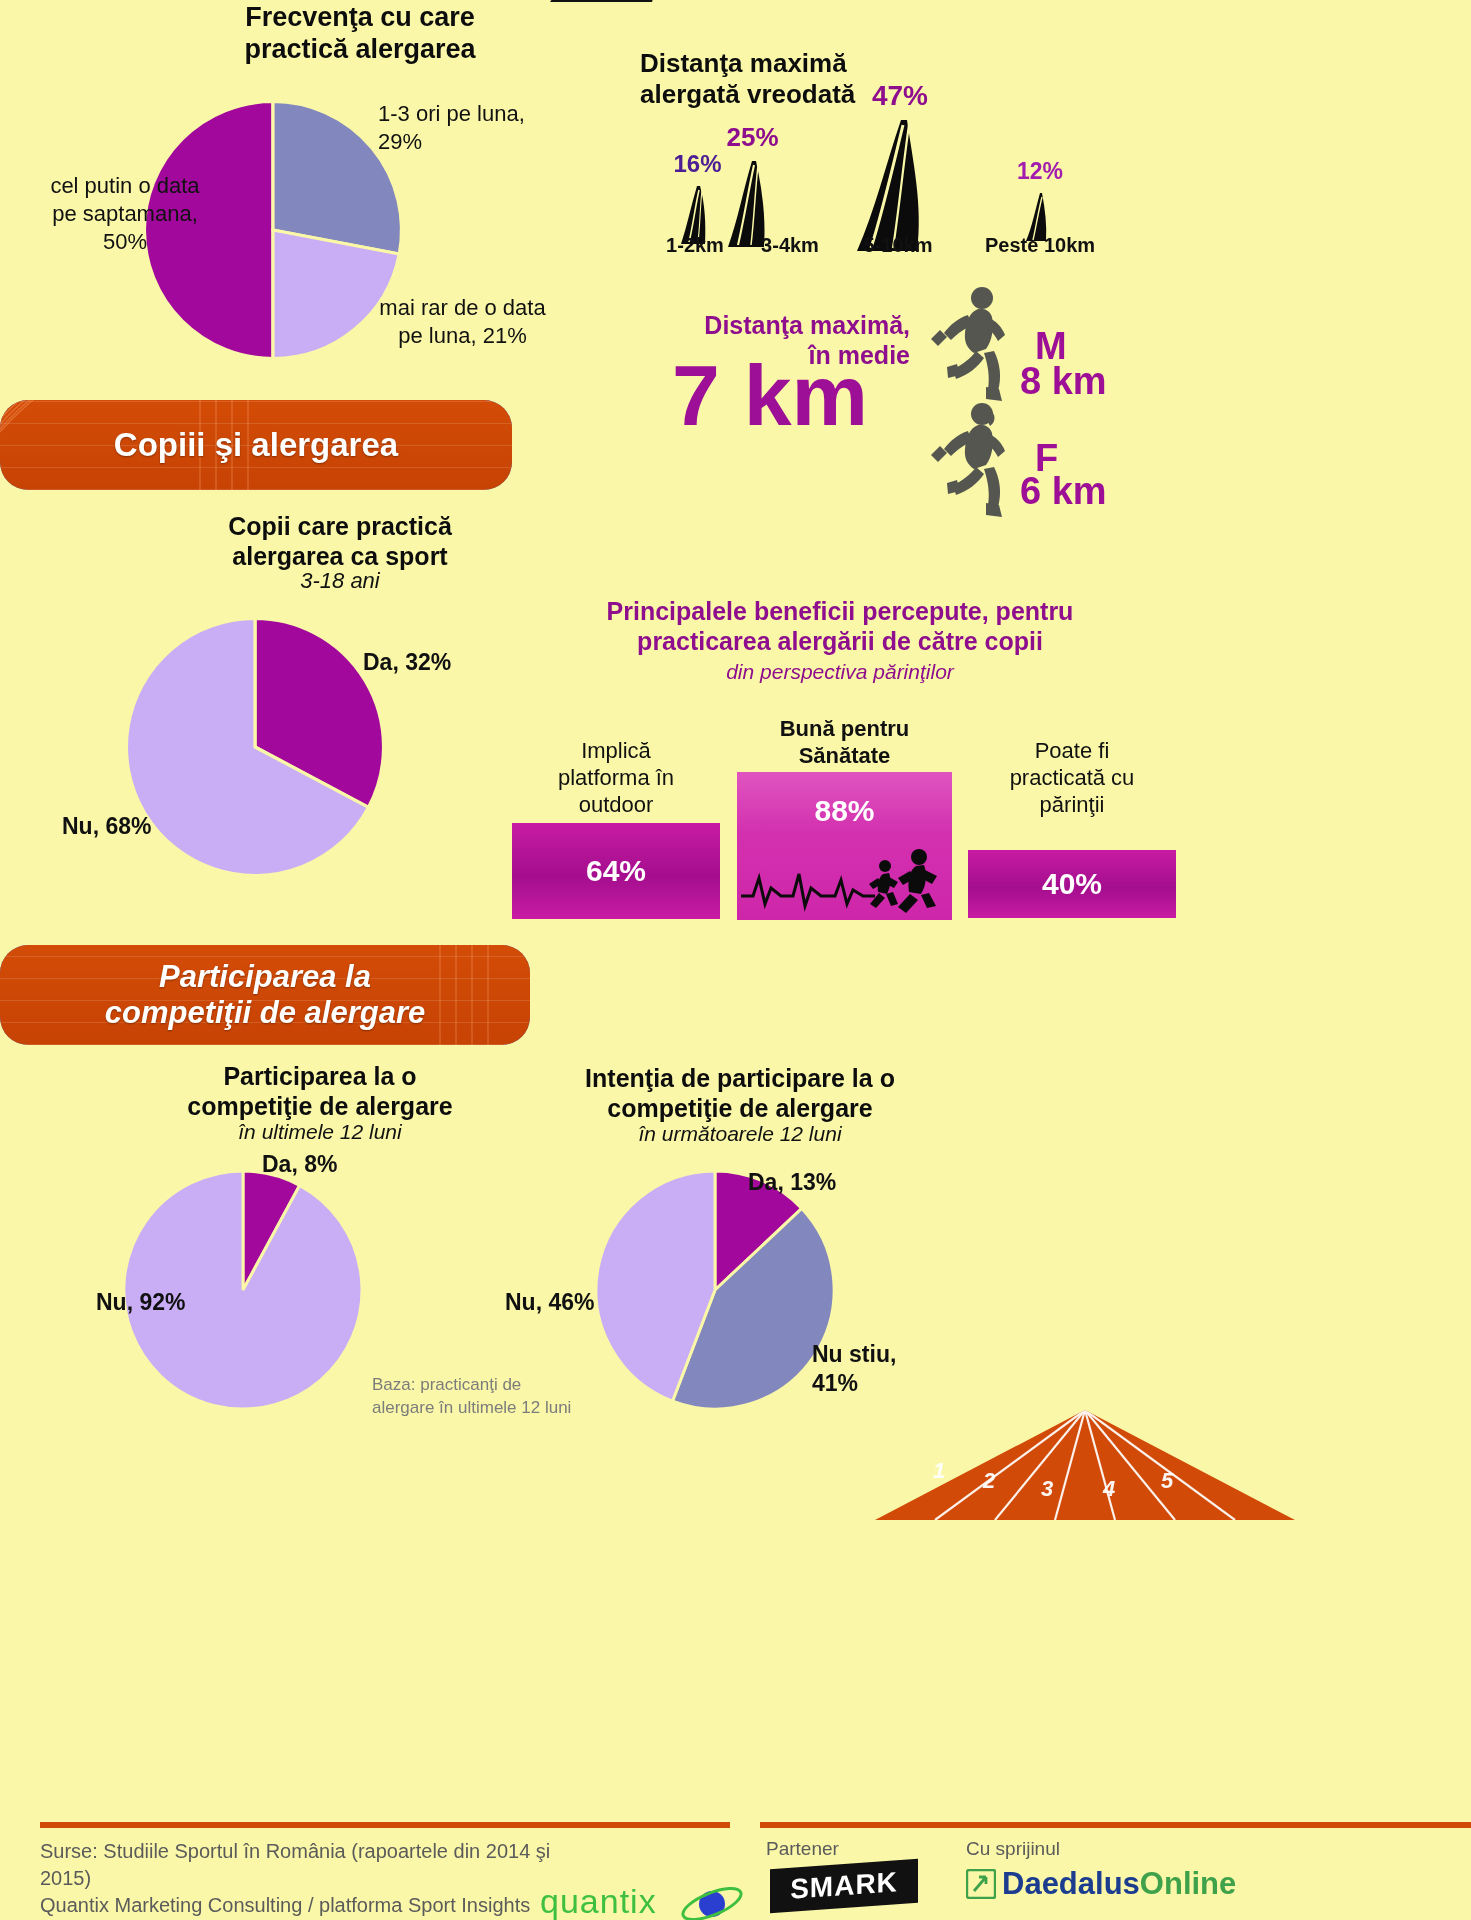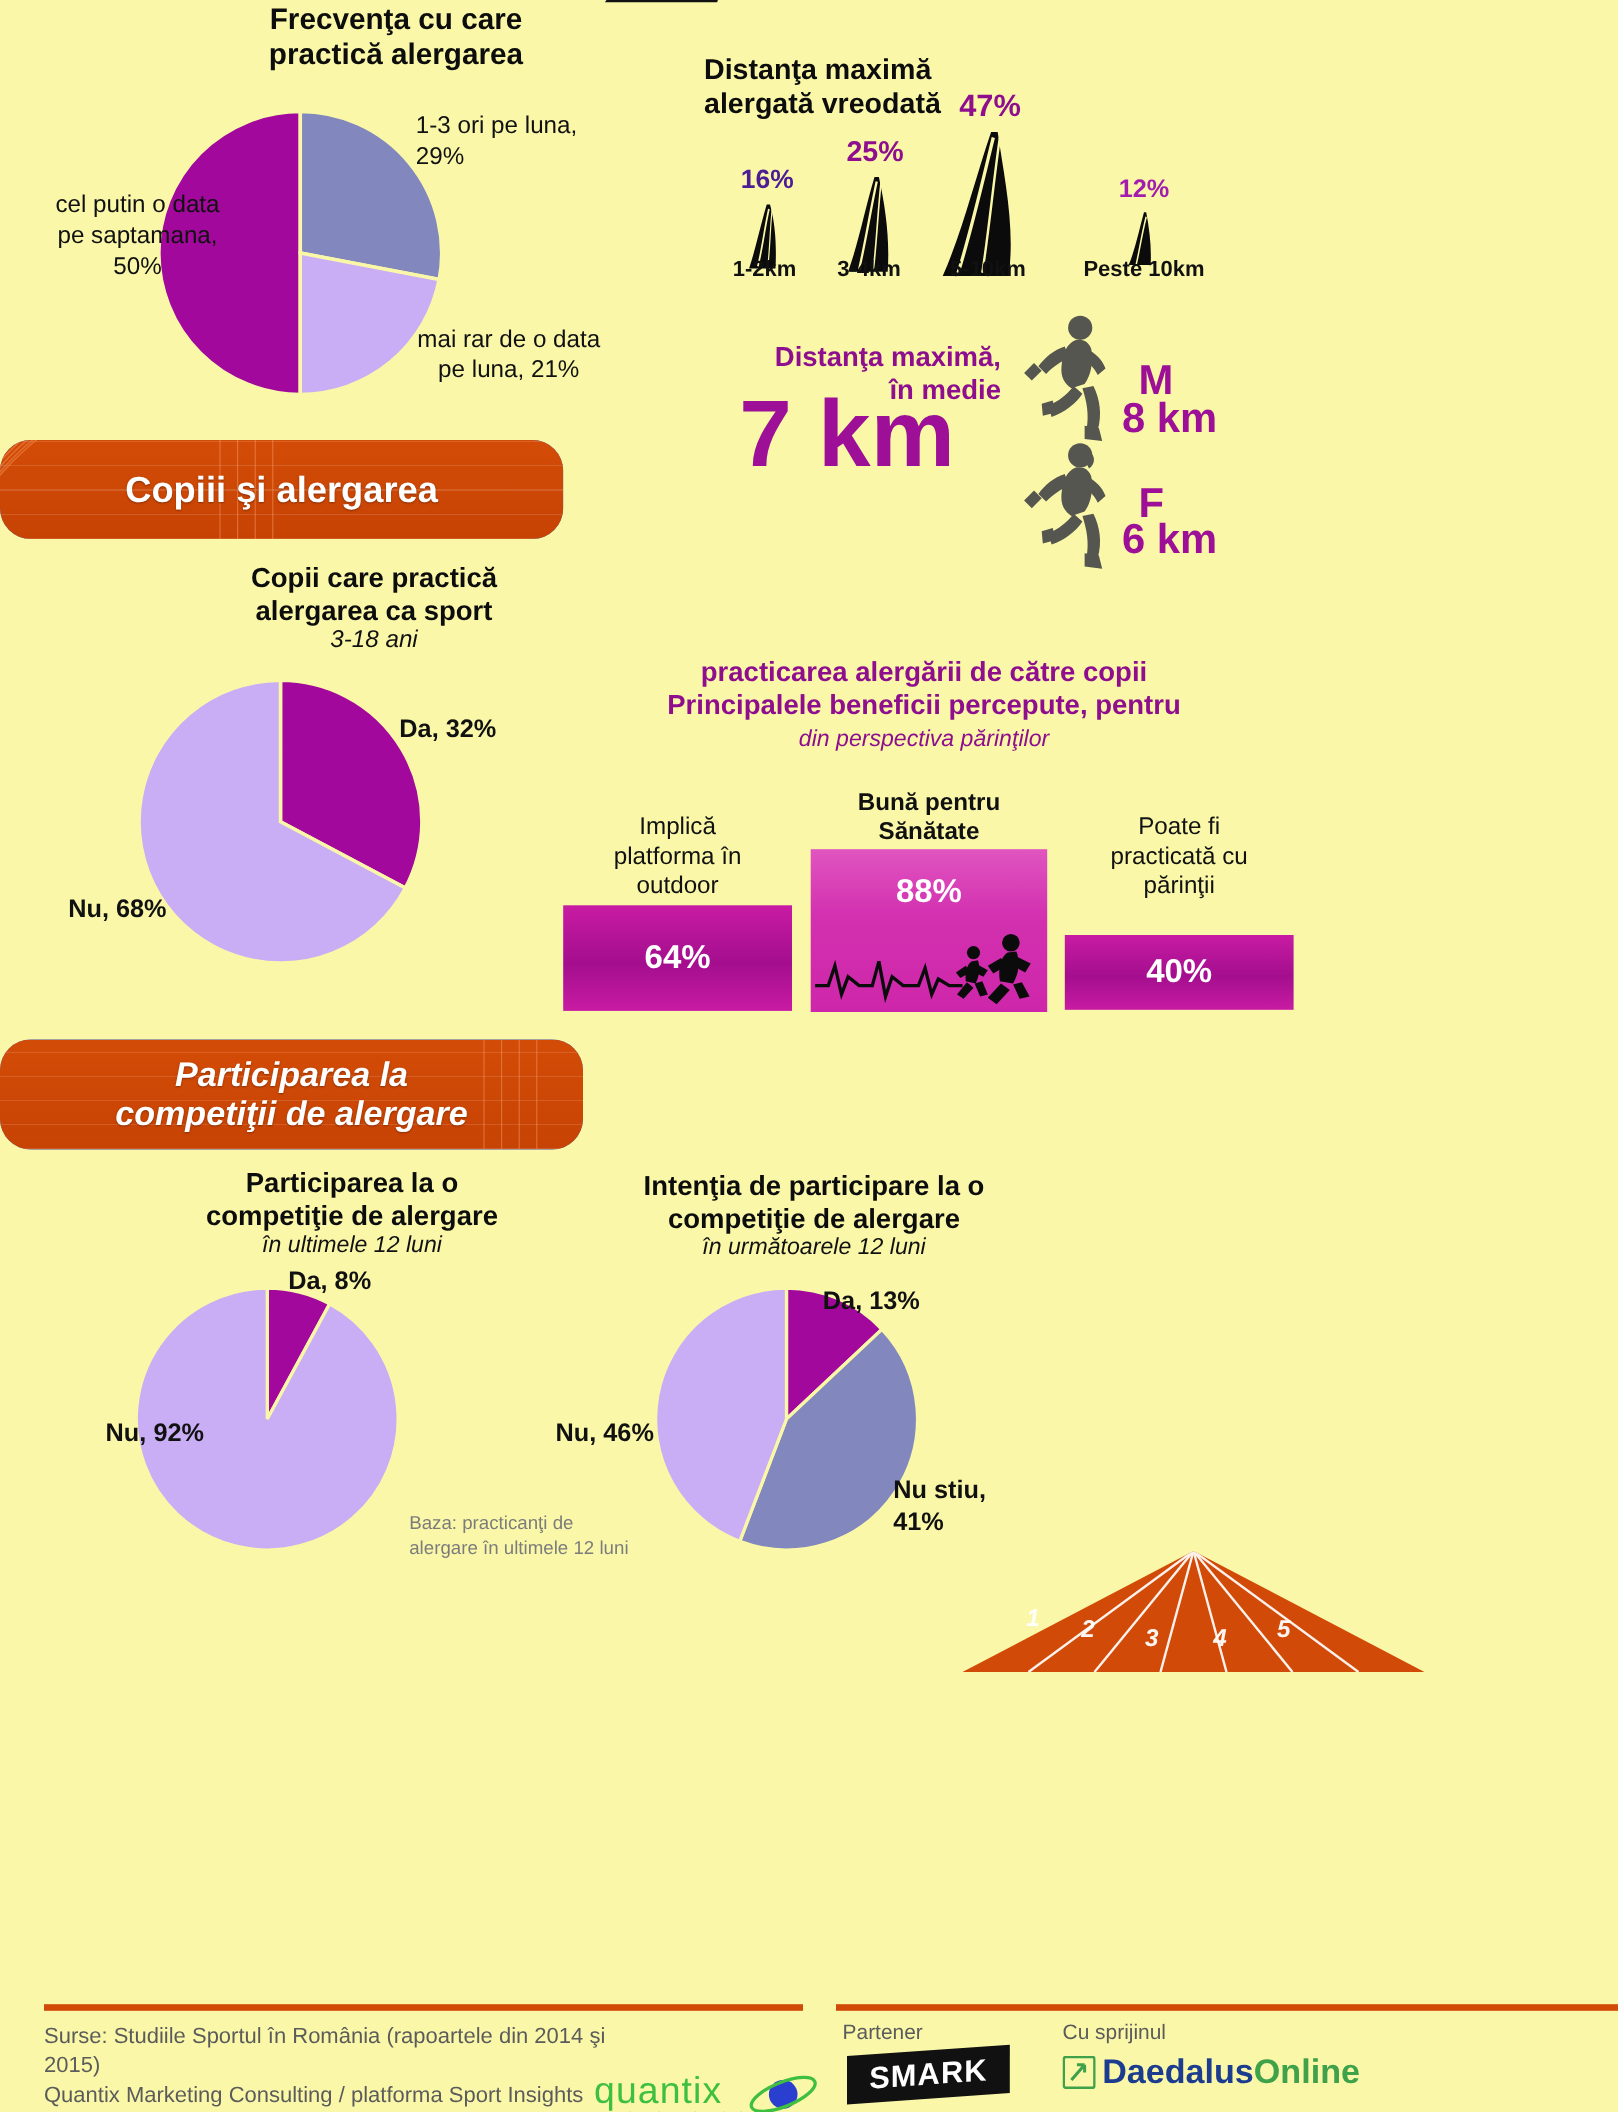--- a/index.html
+++ b/index.html
@@ -139,21 +139,21 @@
 
   <div class="abs" style="left:655px;top:150px;width:85px;">
     <div style="text-align:center;color:#4c1d95;font-weight:bold;font-size:24px;">16%</div>
     <svg style="display:block;margin:6px auto 0;width:46px;height:62px" viewBox="0 0 46 62">
       <path d="M22 2 C16 22, 12 42, 6 60 L30 60 C31 40, 30 20, 25 2 Z" fill="#0b0b0b"></path>
       <path d="M24 6 C20 24, 18 42, 14 58" stroke="#FAF8A8" stroke-width="1.6" fill="none"></path>
       <path d="M27 6 C25 24, 25 42, 23 58" stroke="#FAF8A8" stroke-width="1.1" fill="none"></path>
     </svg>
   </div>
 
-  <div class="abs" style="left:748px;top:122px;width:95px;">
+  <div class="abs" style="left:705px;top:122px;width:95px;">
     <div style="text-align:center;color:#8E0E8E;font-weight:bold;font-size:26px;">25%</div>
     <svg style="display:block;margin:6px auto 0;width:62px;height:90px" viewBox="0 0 62 90">
       <path d="M30 2 C21 32, 16 60, 6 88 L42 88 C44 58, 40 30, 34 2 Z" fill="#0b0b0b"></path>
       <path d="M32 6 C26 34, 22 60, 16 86" stroke="#FAF8A8" stroke-width="2.1" fill="none"></path>
       <path d="M36 6 C33 34, 32 60, 29 86" stroke="#FAF8A8" stroke-width="1.5" fill="none"></path>
     </svg>
   </div>
 
   <div class="abs" style="left:840px;top:80px;width:120px;">
     <div style="text-align:center;color:#8E0E8E;font-weight:bold;font-size:28px;">47%</div>
@@ -248,22 +248,22 @@
 
     <path d="M0,0 L0,-100 A100,100 0 0,1 88.3,46.9 Z" fill="#A1089B" stroke="#FAF8A8" stroke-width="2.5"></path>
 
     <path d="M0,0 L88.3,46.9 A100,100 0 1,1 0,-100 Z" fill="#C9AEF5" stroke="#FAF8A8" stroke-width="2.5"></path>
   </svg>
 
   <div class="abs pie-label pie-label-bold" style="left:363px;top:648px;font-size:23px;">Da, 32%</div>
   <div class="abs pie-label pie-label-bold" style="left:62px;top:812px;font-size:23px;">Nu, 68%</div>
 
   <div class="abs purple-title" style="left:570px;top:596px;width:540px;font-size:25px;">
+    <div>Principalele beneficii percepute, pentru</div>
     <div>practicarea alergării de către copii</div>
-    <div>Principalele beneficii percepute, pentru</div>
   </div>
   <div class="abs purple-ital" style="left:570px;top:660px;width:540px;font-size:21px;">din perspectiva părinţilor</div>
 
   <div class="abs ben-cap" style="left:512px;top:738px;width:208px;font-size:22px;">
     <div>Implică</div>
     <div>platforma în</div>
     <div>outdoor</div>
   </div>
   <div class="ben-bar" style="left:512px;top:823px;width:208px;height:96px;">
     <span>64%</span>

